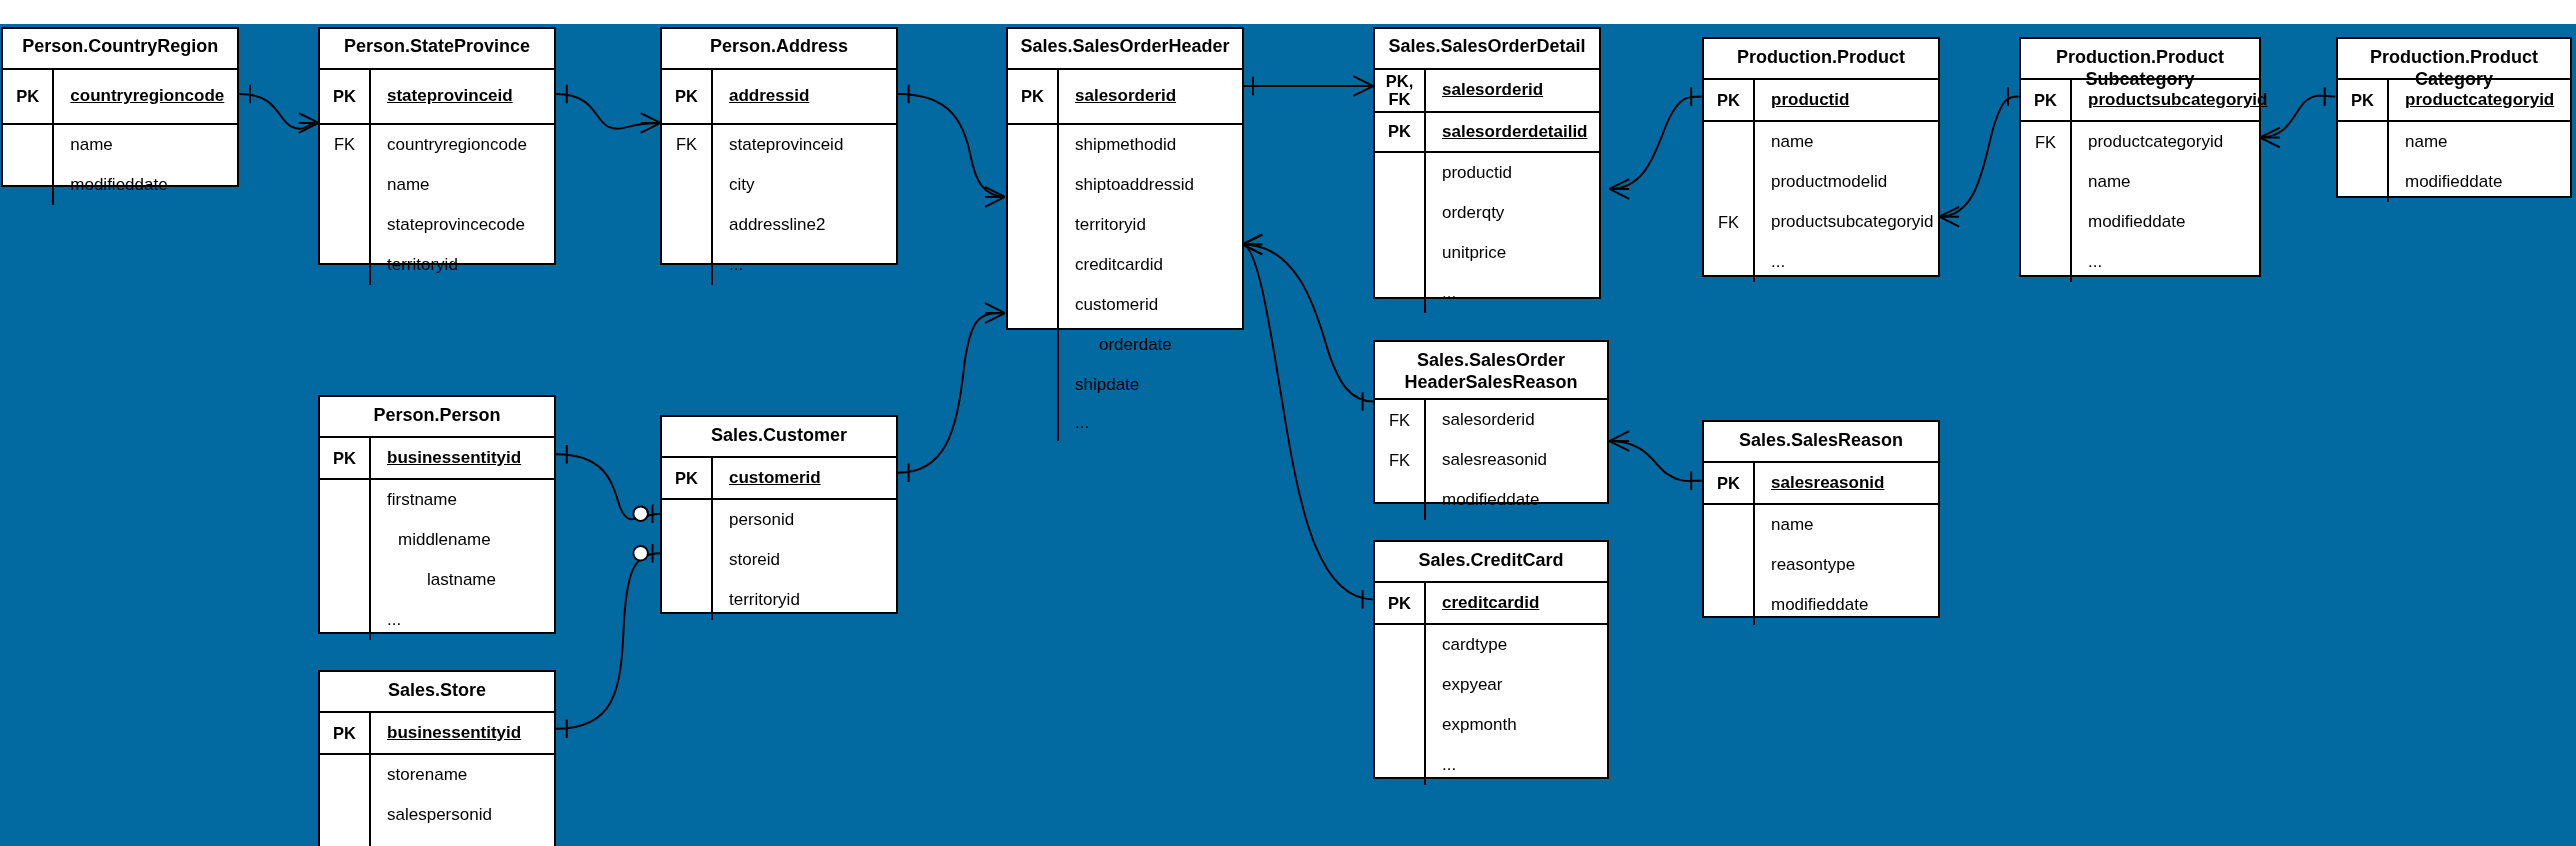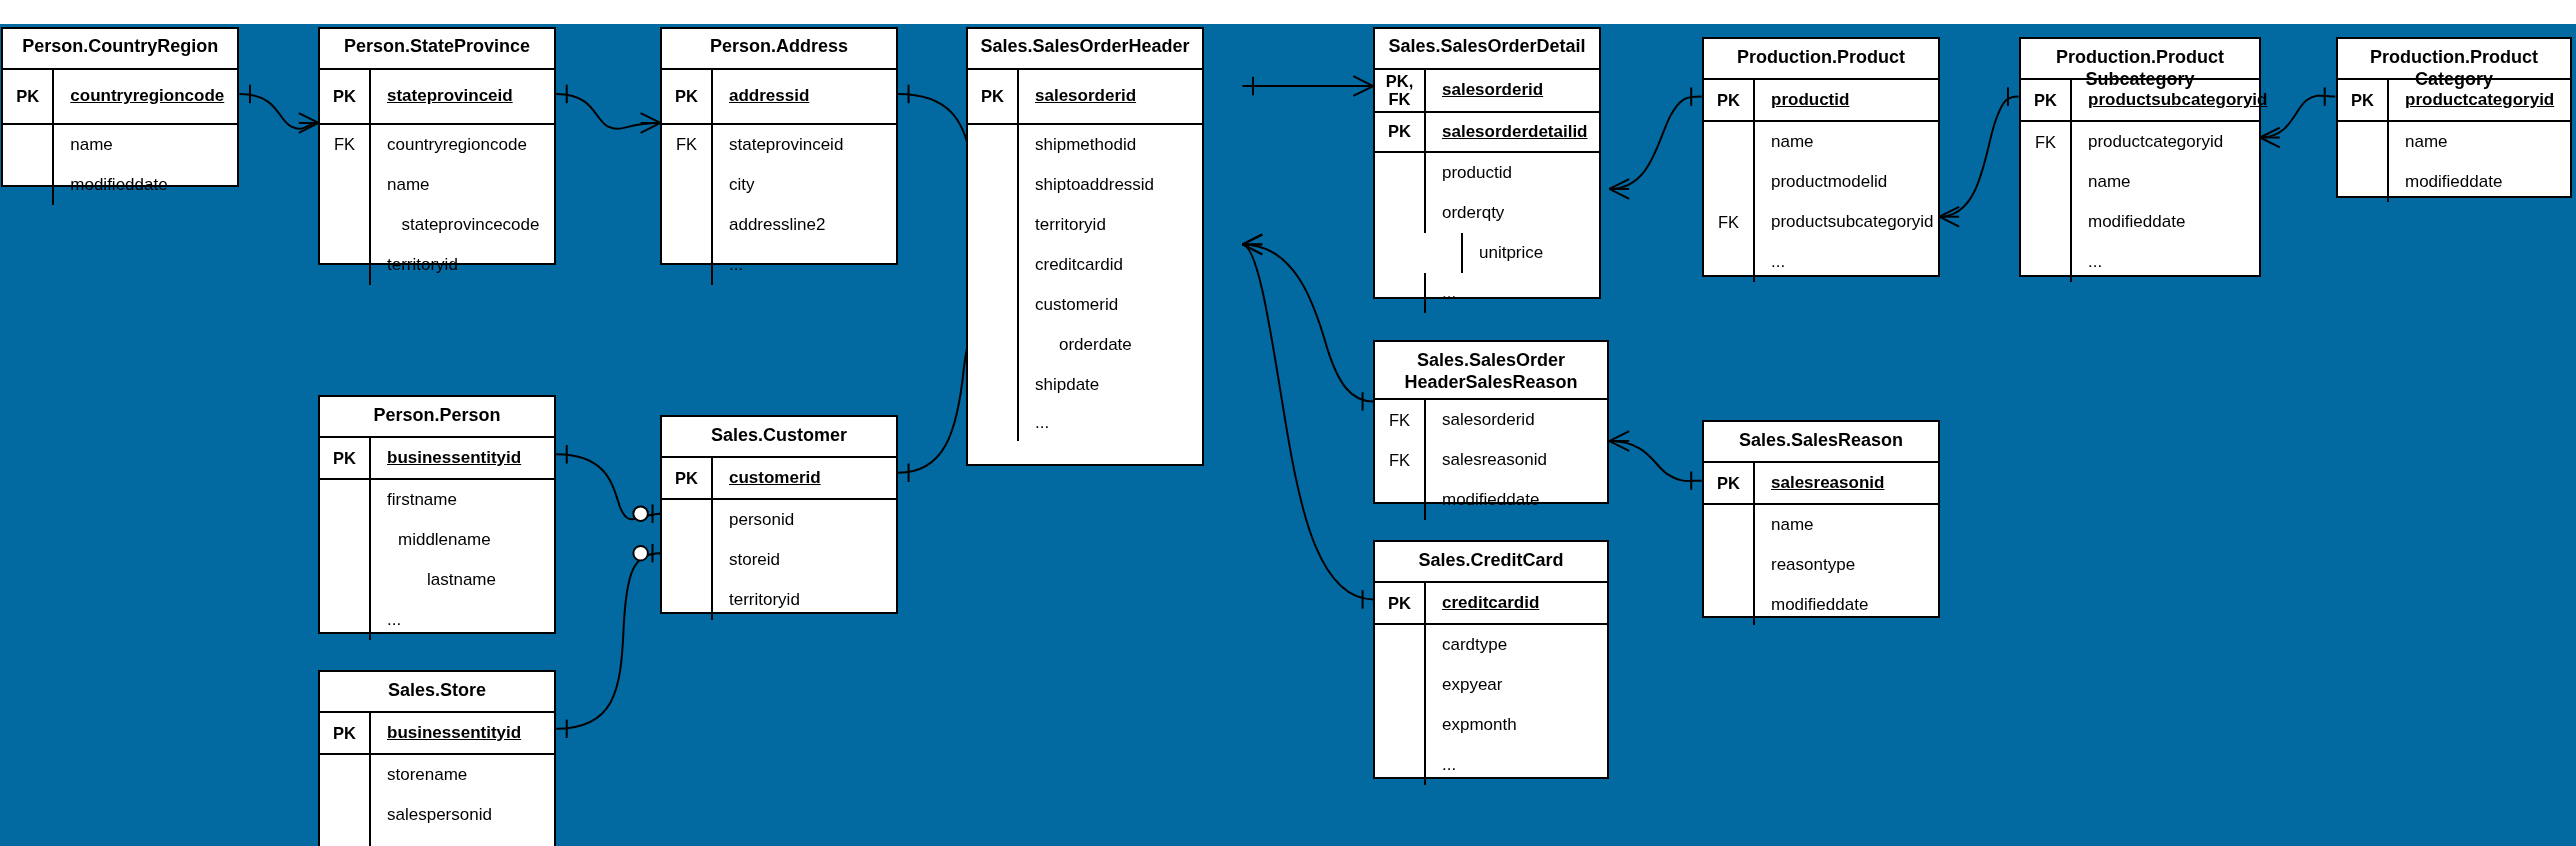--- a/index.html
+++ b/index.html
@@ -210,21 +210,21 @@
         </div>
         <div class="attr-block">
           <div class="attr-row" style="height: 40px;">
             <div class="attr-key">FK</div>
             <div class="attr-name">countryregioncode</div>
           </div>
           <div class="attr-row" style="height: 40px;">
             <div class="attr-key"></div>
             <div class="attr-name">name</div>
           </div>
-          <div class="attr-row" style="height: 40px; text-align: center;">
+          <div class="attr-row" style="height: 40px;">
             <div class="attr-key"></div>
             <div class="attr-name">stateprovincecode</div>
           </div>
           <div class="attr-row" style="height: 40px;">
             <div class="attr-key"></div>
             <div class="attr-name">territoryid</div>
           </div>
         </div>
       </div>
       <div class="entity" id="person-address" style="left: 660px; top: 2.6px; width: 238px; height: 238px;">
@@ -247,21 +247,21 @@
           <div class="attr-row" style="height: 40px;">
             <div class="attr-key"></div>
             <div class="attr-name">addressline2</div>
           </div>
           <div class="attr-row" style="height: 40px;">
             <div class="attr-key"></div>
             <div class="attr-name">...</div>
           </div>
         </div>
       </div>
-      <div class="entity" id="sales-salesorderheader" style="left: 966px; top: 2.6px; width: 238px; height: 439px;">
+      <div class="entity" id="sales-salesorderheader" style="left: 1006px; top: 2.6px; width: 238px; height: 303px;">
         <div class="entity-title" style="height: 41px;">Sales.SalesOrderHeader</div>
         <div class="attr-block">
           <div class="attr-row" style="height: 53px;">
             <div class="attr-key pk">PK</div>
             <div class="attr-name key">salesorderid</div>
           </div>
         </div>
         <div class="attr-block">
           <div class="attr-row" style="height: 40px;">
             <div class="attr-key"></div>
@@ -314,21 +314,21 @@
         </div>
         <div class="attr-block">
           <div class="attr-row" style="height: 40px;">
             <div class="attr-key"></div>
             <div class="attr-name">productid</div>
           </div>
           <div class="attr-row" style="height: 40px;">
             <div class="attr-key"></div>
             <div class="attr-name">orderqty</div>
           </div>
-          <div class="attr-row" style="height: 40px; padding-left: 37px;">
+          <div class="attr-row" style="height: 40px;">
             <div class="attr-key"></div>
             <div class="attr-name">unitprice</div>
           </div>
           <div class="attr-row" style="height: 40px;">
             <div class="attr-key"></div>
             <div class="attr-name">...</div>
           </div>
         </div>
       </div>
       <div class="entity" id="production-product" style="left: 1702px; top: 13.2px; width: 238px; height: 240px;">

